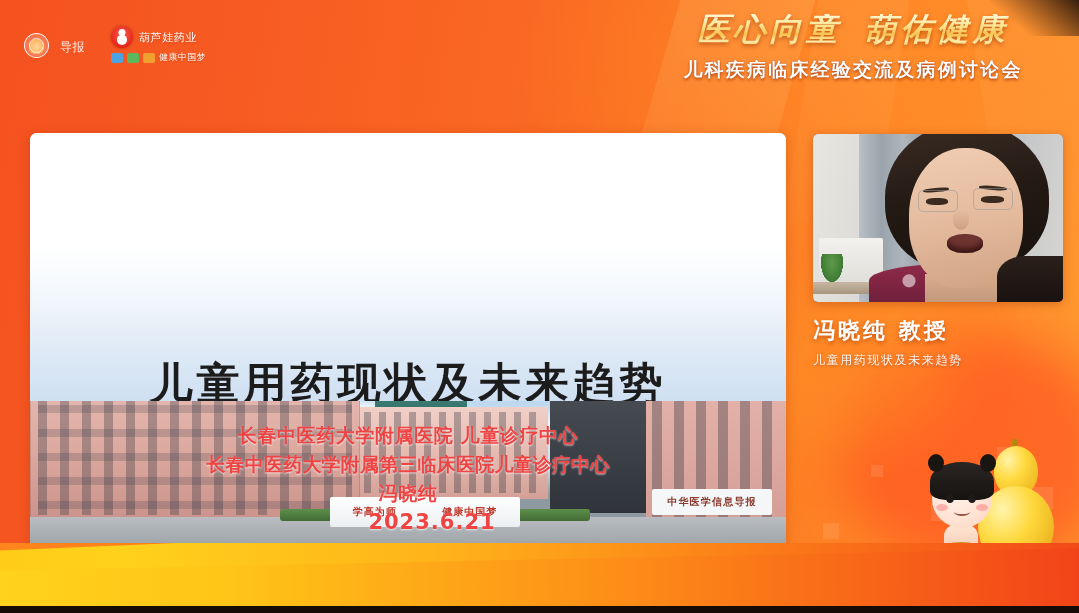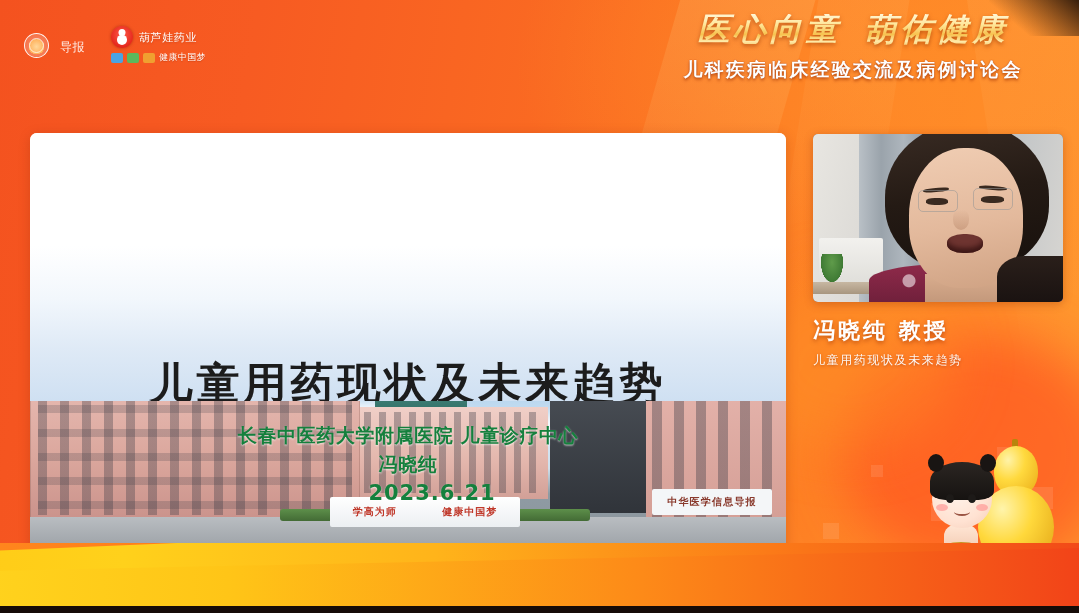--- a/index.html
+++ b/index.html
@@ -221,21 +221,21 @@
     position:absolute; bottom:40px; height:12px;
     background:linear-gradient(180deg,#5d8f4a 0%,#436b35 100%); border-radius:3px;
   }
 
   
   .slide-sub {
     position:absolute; left:0; right:0; top:290px;
     text-align:center; z-index:3;
   }
   .slide-sub div {
-    color:#15803d; font-weight:700;
+    color:#ef4444; font-weight:700;
     font-family:"DejaVu Sans","Liberation Sans",sans-serif;
     text-shadow:0 1px 2px rgba(255,255,255,.75);
   }
   .sub-l1 { font-size:19px; letter-spacing:.6px; margin-bottom:3px; }
   .sub-l2 { font-size:19px; letter-spacing:.2px; margin-bottom:3px; }
   .sub-l3 { font-size:19px; letter-spacing:.6px; margin-bottom:3px; }
   .sub-l4 { font-size:21px; letter-spacing:1px;padding-left:48px; }
 
   
   .video {
@@ -491,20 +491,21 @@
         <span>学高为师</span>
         <span>健康中国梦</span>
       </div>
       <div class="univ-sign">
         <span>中华医学信息导报</span>
       </div>
     </div>
 
     <div class="slide-sub">
       <div class="sub-l1">长春中医药大学附属医院 儿童诊疗中心</div>
+      <div class="sub-l2">长春中医药大学附属第三临床医院儿童诊疗中心</div>
       <div class="sub-l3">冯晓纯</div>
       <div class="sub-l4">2023.6.21</div>
     </div>
   </div>
 
   <div class="video">
     <div class="v-wall"></div>
     <div class="v-curtain"></div>
     <div class="v-cabinet"></div>
     <div class="v-table"></div>

